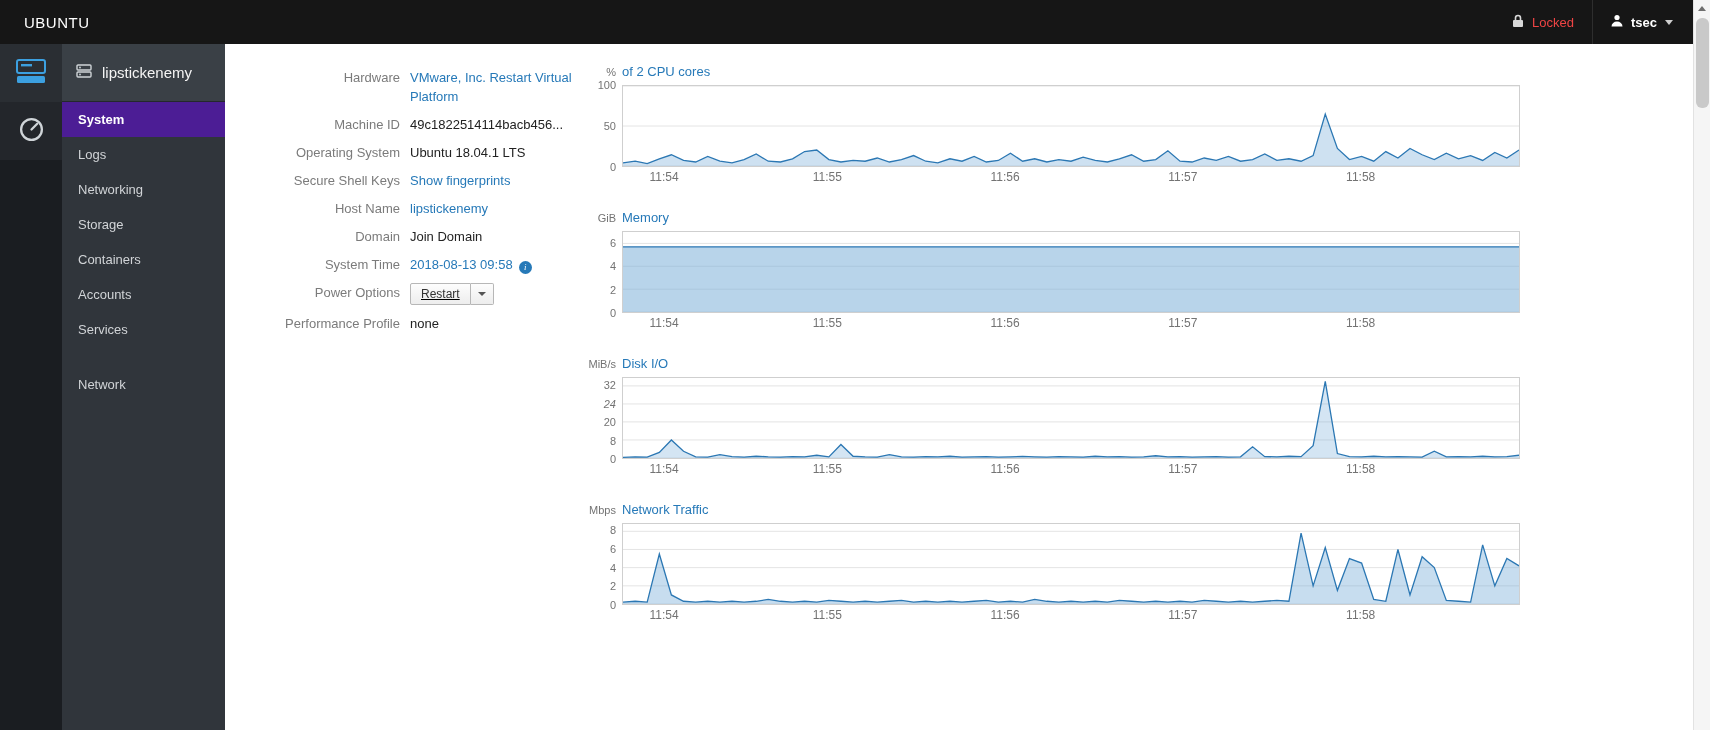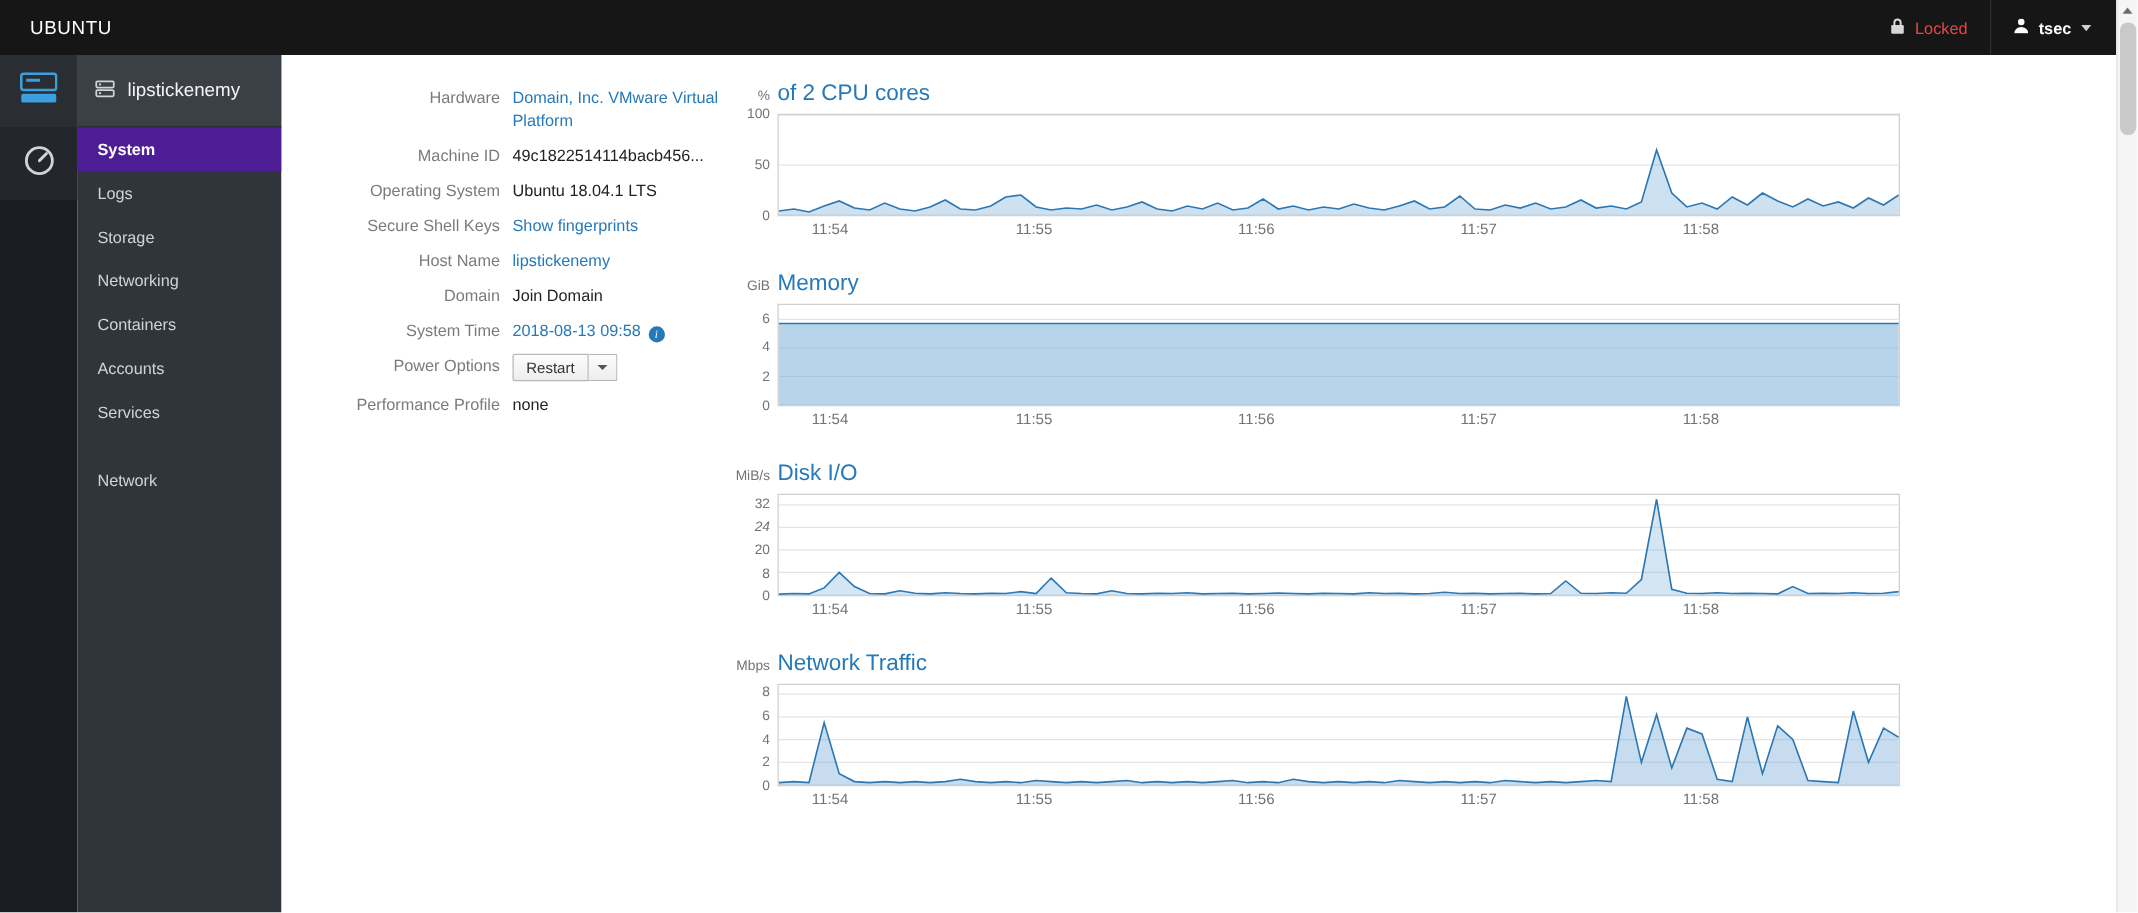--- a/index.html
+++ b/index.html
@@ -34,33 +34,33 @@
 
   
   .details { position:absolute; left:20px; top:24px; width:360px; }
   .drow { display:flex; margin-bottom:9px; font-size:13px; line-height:19px; align-items:flex-start; }
   .dlabel { width:165px; flex:none; text-align:right; color:#7b7b7b; padding-right:10px; }
   .dvalue { color:#222222; max-width:165px; }
   .link { color:#2679b8; text-decoration:none; cursor:pointer; }
   .info-icon { display:inline-block; width:13px; height:13px; border-radius:50%; background:#2679b8; color:#fff;
                font-size:9px; line-height:13px; text-align:center; margin-left:6px; vertical-align:-1px; cursor:pointer; font-style:italic; font-family:"Liberation Serif", serif; }
   .info-icon::after { content:"i"; }
-  .btn-group { display:inline-flex; }
+  .btn-group { display:inline-flex;text-decoration:underline; }
   .btn { font-family:"Liberation Sans",sans-serif; font-size:12px; color:#333; padding:3px 10px;
          background:linear-gradient(#fdfdfd,#ededed); border:1px solid #b7b7b7; border-radius:2px 0 0 2px; cursor:pointer; }
   .btn.caret-btn { border-left:none; border-radius:0 2px 2px 0; padding:3px 7px; display:flex; align-items:center; }
   .caret-sm { width:0; height:0; border-left:4px solid transparent; border-right:4px solid transparent; border-top:4px solid #555; }
 
   
   .charts { position:absolute; left:363px; top:0; width:932px; }
   .chart { margin-top:20px; }
   .chart:first-child { margin-top:20px; }
   .chart-head { display:flex; align-items:baseline; margin-bottom:6px; }
   .unit { width:28px; flex:none; text-align:right; color:#737373; font-size:11px; margin-right:6px; }
-  .chart-title { font-size:18px; }
+  .chart-title { font-size:13px; }
   .chart-row { display:flex; }
   .ylabels { width:34px; flex:none; position:relative; }
   .ytick { position:absolute; right:6px; font-size:11px; color:#737373; }
   .plotwrap { flex:1; height:82px; border:1px solid #cfcfcf; position:relative; background:#fff; }
   svg.plot { position:absolute; left:0; top:0; width:100%; height:100%; display:block; }
   .xlabels { margin-left:34px; position:relative; height:17px; margin-bottom:26px; }
   .xtick { position:absolute; top:3px; font-size:12px; color:#737373; transform:translateX(-50%); white-space:nowrap;margin-left:14px; }
   .xtick.first { transform:translateX(0); }
 
   
@@ -125,35 +125,35 @@
           <rect x="1" y="9" width="14" height="5" rx="1" fill="none" stroke="#cfd4d8" stroke-width="1.4"></rect>
           <circle cx="4" cy="4.5" r="0.9" fill="#cfd4d8"></circle>
           <circle cx="4" cy="11.5" r="0.9" fill="#cfd4d8"></circle>
         </svg>
     </span>
     <span>lipstickenemy</span>
   </div>
   <nav id="nav">
       <div class="nav-item active">System</div>
       <div class="nav-item">Logs</div>
+      <div class="nav-item">Networking</div>
       <div class="nav-item">Storage</div>
-      <div class="nav-item">Networking</div>
       <div class="nav-item">Containers</div>
       <div class="nav-item">Accounts</div>
       <div class="nav-item">Services</div>
       <div class="nav-item separated">Network</div>
     </nav>
 </div>
 
 <div class="main">
 
   <div class="details">
     <div class="drow">
       <span class="dlabel">Hardware</span>
-      <a class="dvalue link">Domain, Inc. VMware Virtual Platform</a>
+      <a class="dvalue link">VMware, Inc. Restart Virtual Platform</a>
     </div>
     <div class="drow">
       <span class="dlabel">Machine ID</span>
       <span class="dvalue">49c1822514114bacb456...</span>
     </div>
     <div class="drow">
       <span class="dlabel">Operating System</span>
       <span class="dvalue">Ubuntu 18.04.1 LTS</span>
     </div>
     <div class="drow">

